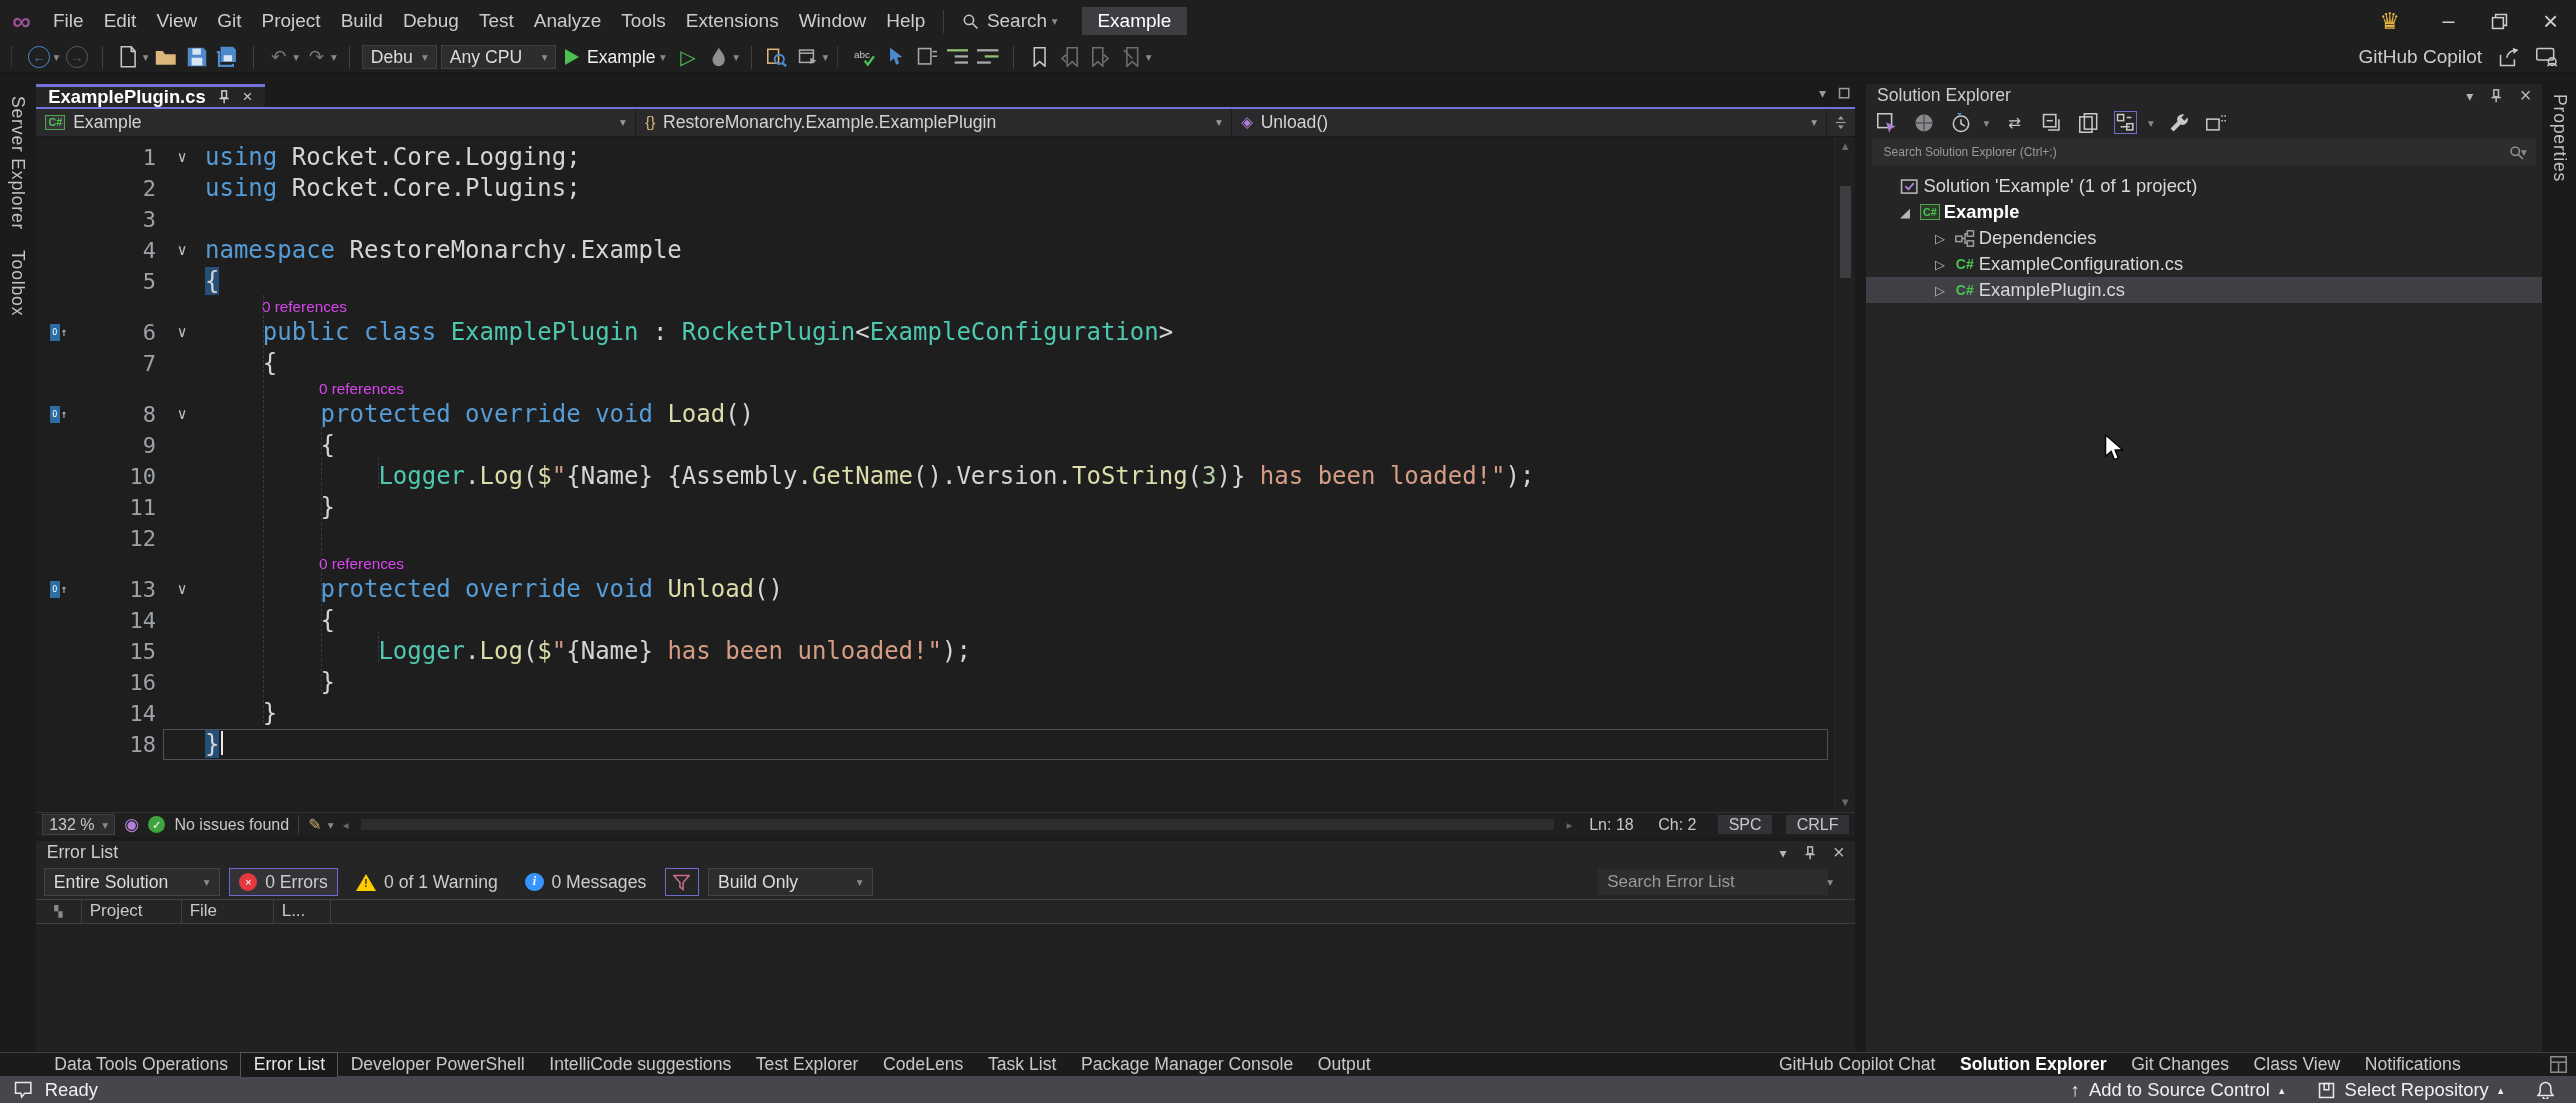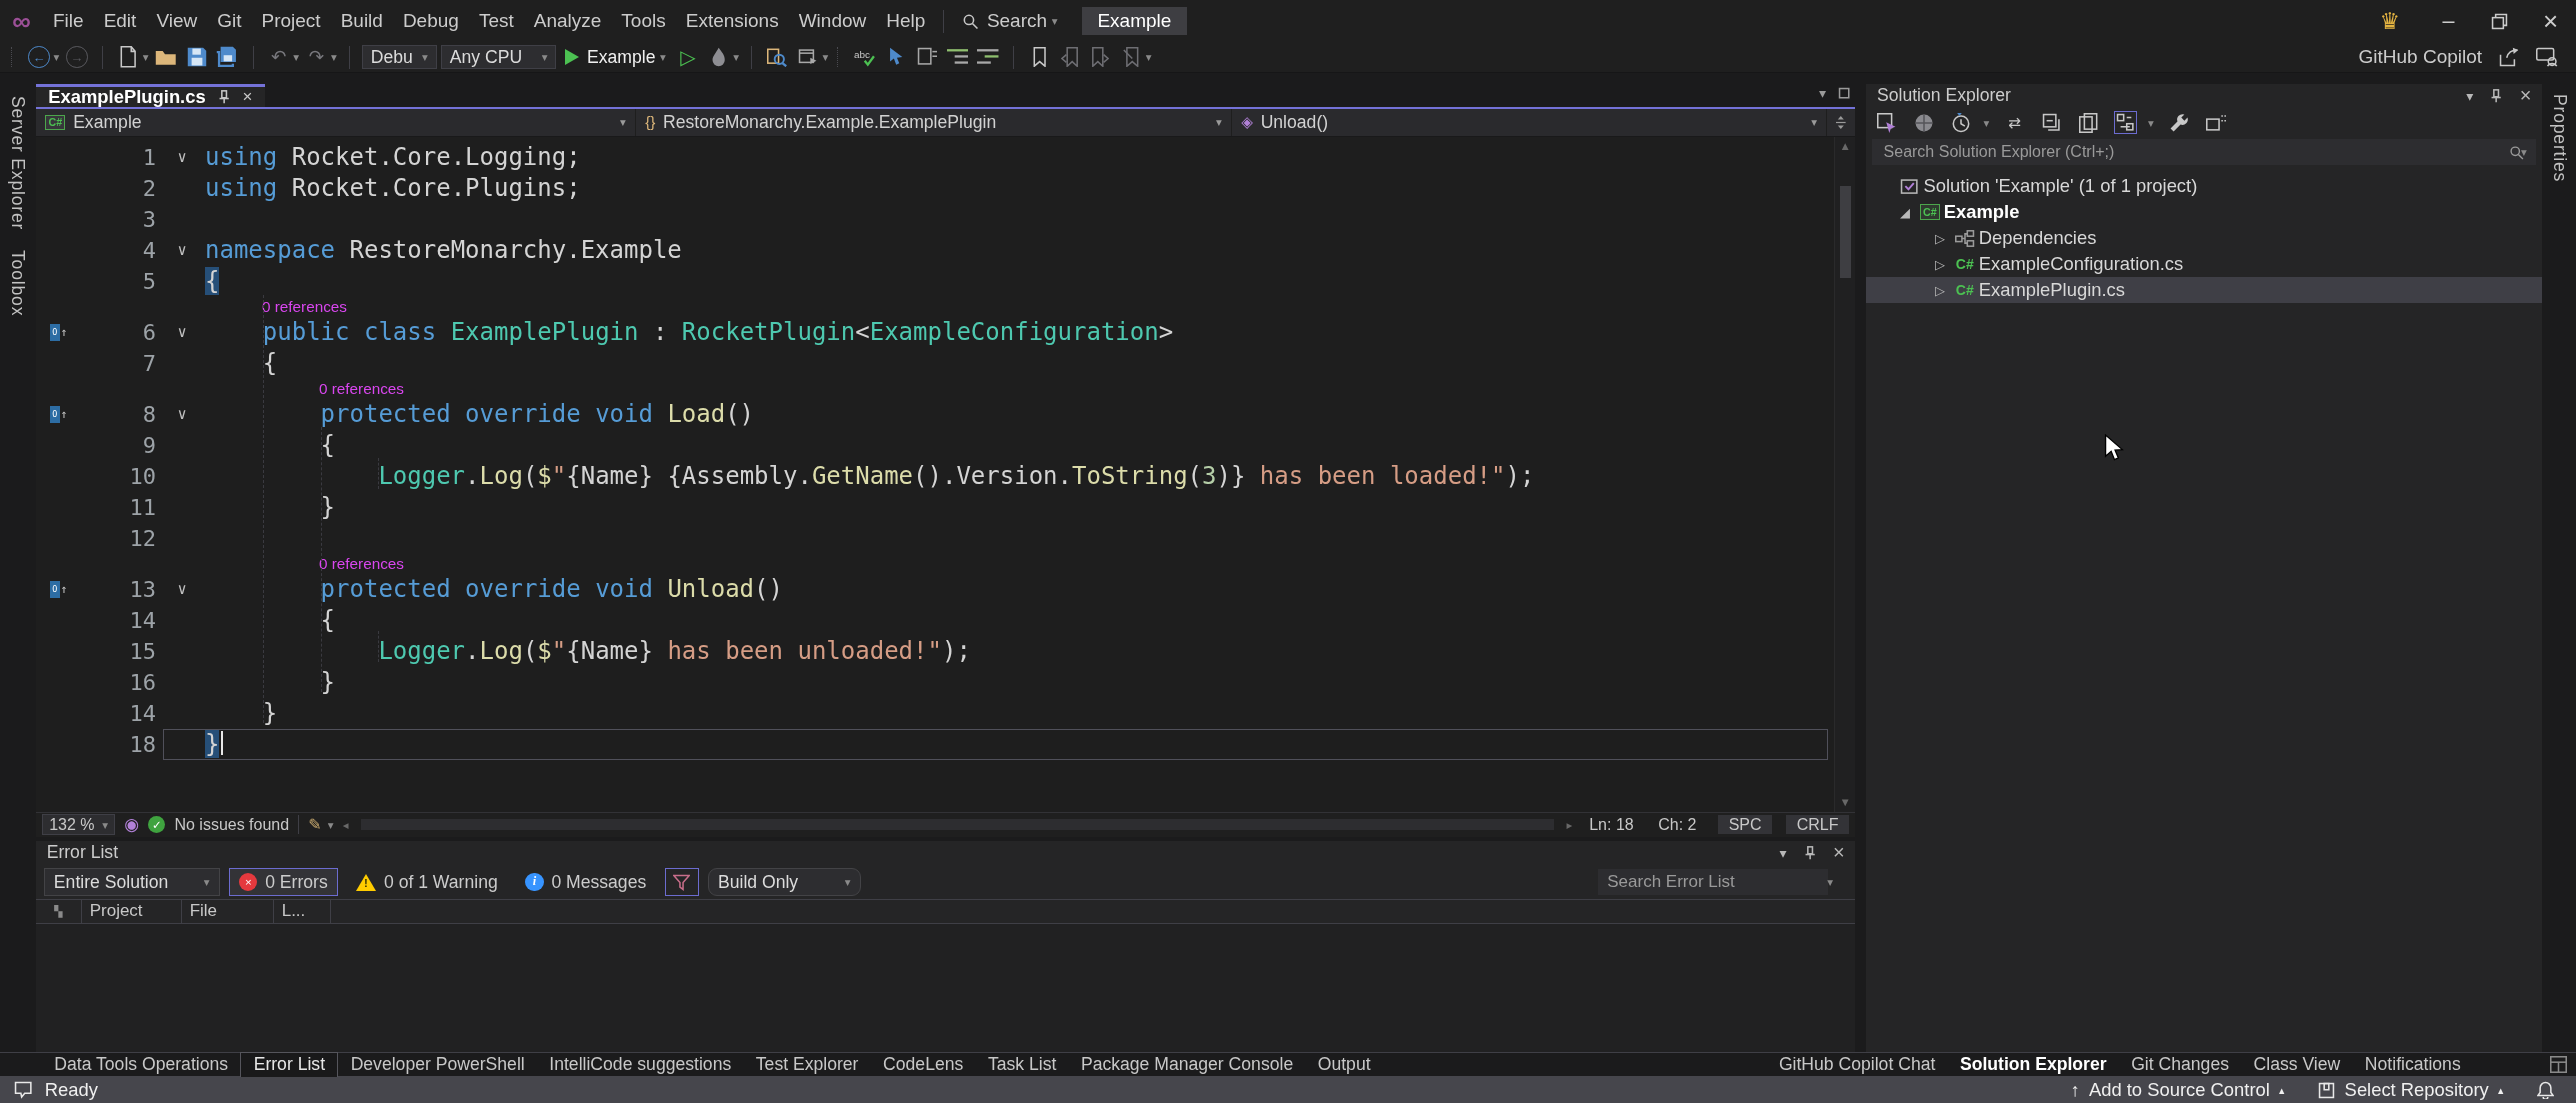--- a/index.html
+++ b/index.html
@@ -114,21 +114,21 @@
   .sb-right { margin-left:auto; display:flex; align-items:center; gap:34px; padding-right:7.7px; }
   .sb-item { display:flex; align-items:center; gap:9.2px; }
   .tri-up { font-size:10.7px; }
   
   .right-panel { width:687px; background:#252526; border-left:11.5px solid #1B1B1C; display:flex; flex-direction:column; }
   .sx-header { height:24.5px; display:flex; align-items:center; padding:0 10.7px; font-size:17.6px; color:#CCCCCC; }
   .sx-toolbar { height:29px; display:flex; align-items:center; gap:14px; padding:0 9.2px; color:#C8C8C8; }
   .sx-ico { width:23px; height:23px; display:flex; align-items:center; justify-content:center; font-size:15.3px; }
   .sx-ico.hl { border:1.5px solid #6C6CD0; }
   .sx-search { height:26px; margin:2.3px 6.1px 4.6px 6.1px; background:#2D2D30; display:flex; align-items:center; padding:0 9.2px; }
-  .sx-search input { flex:1; background:transparent; border:none; outline:none; color:#22c55e; font-size:16px; font-family:inherit; }
+  .sx-search input { flex:1; background:transparent; border:none; outline:none; color:#22c55e; font-size:12px; font-family:inherit; }
   .sx-search input::placeholder { color:#9A9A9A; }
   .sx-tree { flex:1; padding-top:3.1px; font-size:18.4px; color:#D8D8D8; position:relative; }
   .tree-row { height:26px; display:flex; align-items:center; }
   .tree-row.selected { background:#3F3F46; }
   .tw-exp { width:21.5px; text-align:center; color:#B8B8B8; font-size:13px; }
   .tw-ico { width:28px; display:flex; align-items:center; justify-content:center; }
   .cs-green { color:#4CC152; font-weight:bold; font-size:14px; }
   .proj-ico { border:0.8px solid #4CA64C; background:#2F3A2F; color:#4CC152; font-size:10.7px; font-weight:bold; padding:0.8px 2.3px; }
   .bold { font-weight:bold; color:#FFFFFF; }
   
@@ -507,21 +507,21 @@
           </div>
           <div class="el-toggle">
             <span class="info-ico">i</span>
             <span>0 Messages</span>
           </div>
           <div class="el-filter">
             <svg width="17" height="17" viewBox="0 0 22 22">
                 <path d="M1 2 h20 l-8 9 v9 l-4 -3 v-6 z" fill="none" stroke="#C86E8A" stroke-width="2"></path>
               </svg>
           </div>
-          <div class="el-select" style="width:153px;border-radius:9px;">
+          <div class="el-select" style="width:165px;">
             <span>Build Only</span>
             <span class="tb-caret" style="margin-left:auto;">▾</span>
           </div>
           <div class="el-search">
             <input type="text" placeholder="Search Error List" style="">
             <svg width="15.3" height="15.3" viewBox="0 0 22 22">
                 <circle cx="9" cy="9" r="6" fill="none" stroke="#9A9A9A" stroke-width="2"></circle>
                 <line x1="13.5" y1="13.5" x2="20" y2="20" stroke="#9A9A9A" stroke-width="2"></line>
               </svg>
             <span class="tb-caret">▾</span>

